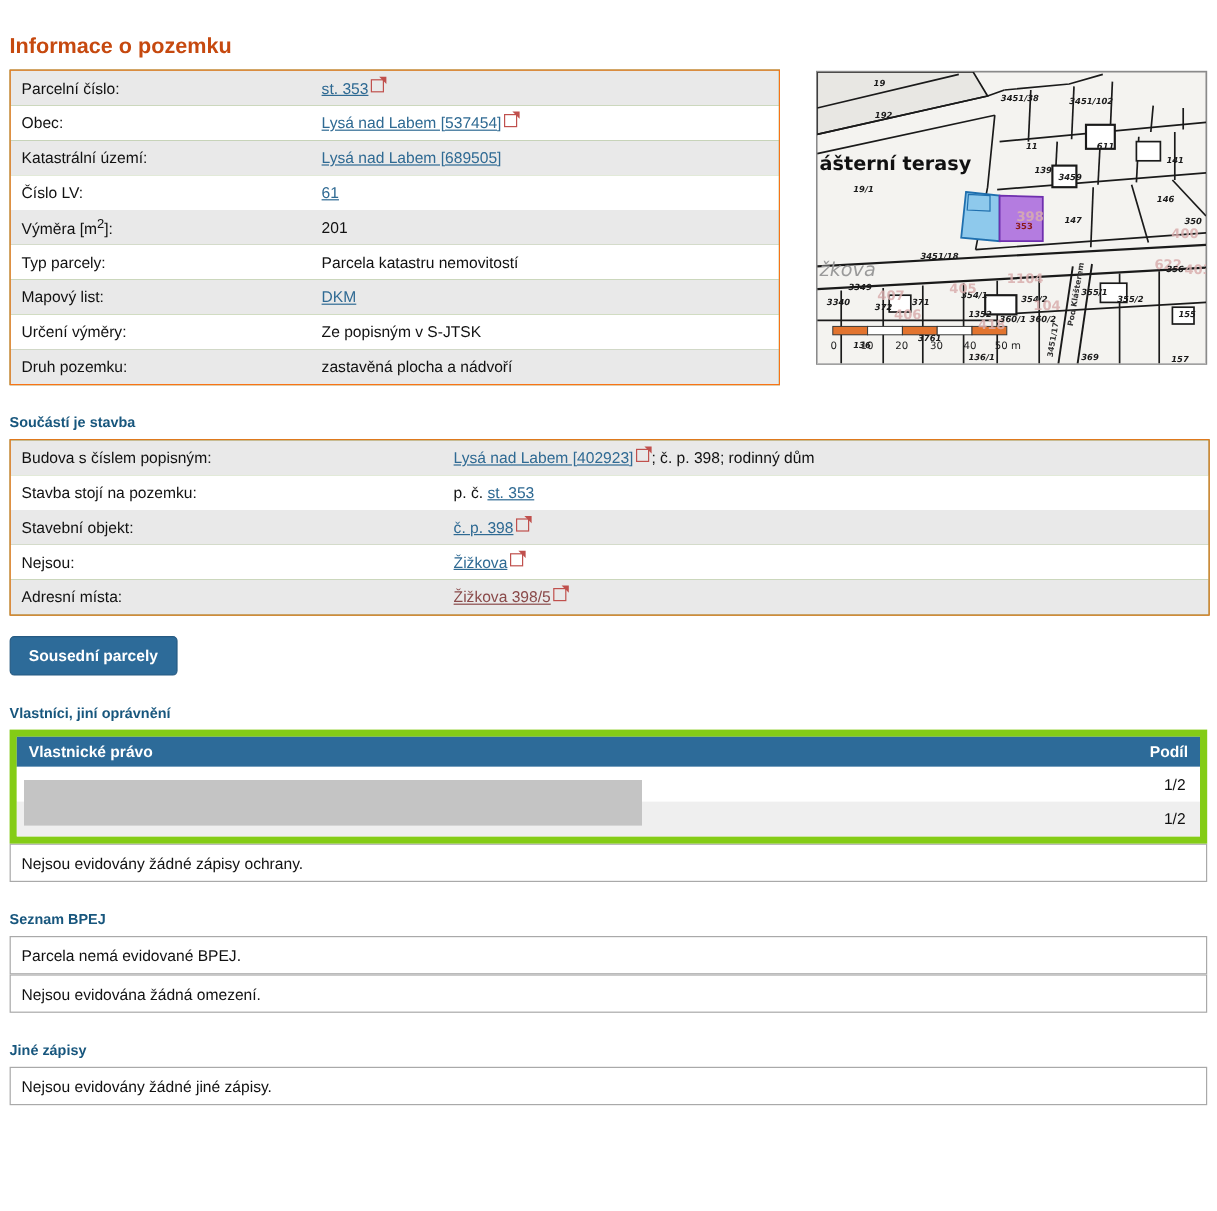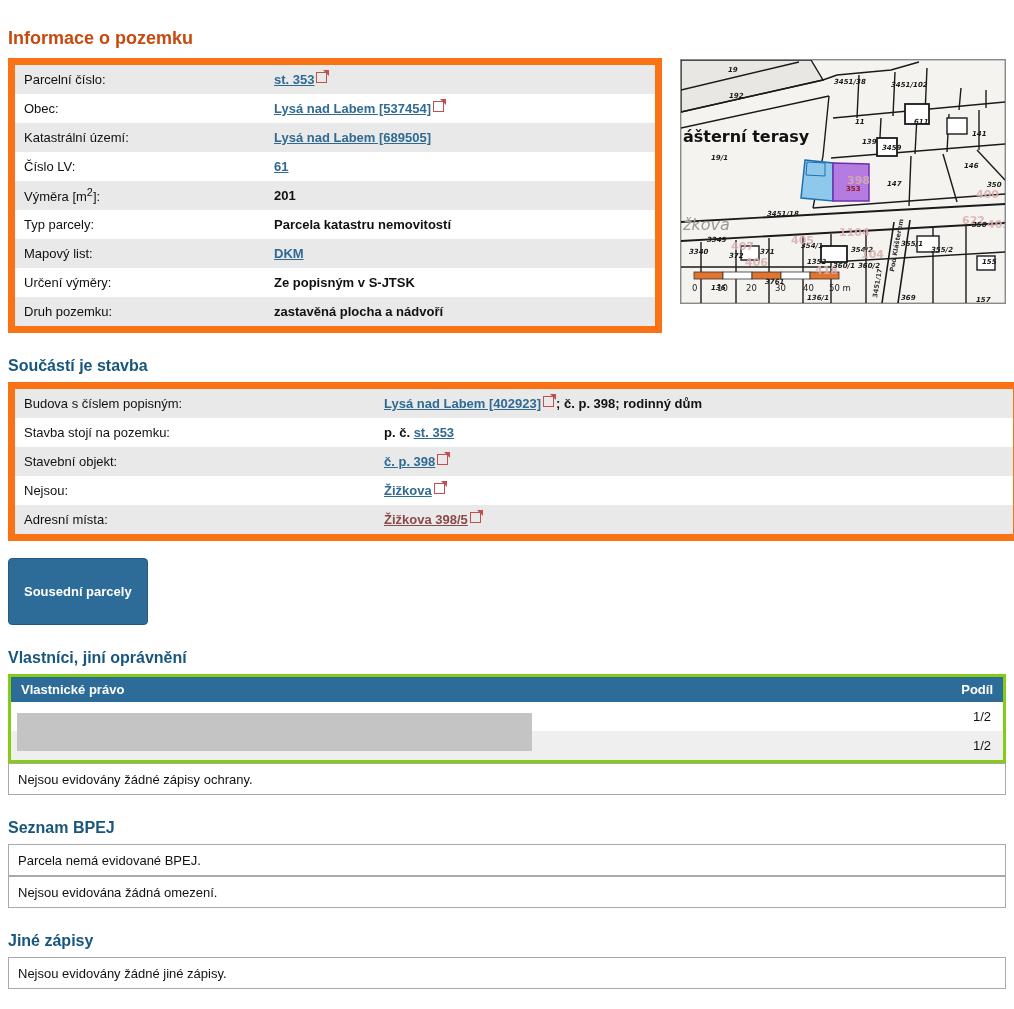--- a/index.html
+++ b/index.html
@@ -1,35 +1,35 @@
 <!DOCTYPE html>
 <html lang="cs"><head>
 <meta charset="utf-8">
 <style>
   html,body{margin:0;padding:0;background:#fff;}
   body{width:1014px;height:1009px;overflow:hidden;font-family:"Liberation Sans","DejaVu Sans",sans-serif;color:#111;}
   .container{width:1014px;box-sizing:border-box;padding:0 8px;margin-top:28px;}
   h1.page-title{color:#c6490f;font-size:18px;font-weight:bold;margin:4px 0 9px 0;}
-  h2.sec{color:#17567d;font-size:16px;font-weight:bold;margin:24px 0 7px 0;}
+  h2.sec{color:#17567d;font-size:12px;font-weight:bold;margin:24px 0 7px 0;}
   .top{display:flex;justify-content:space-between;align-items:flex-start;}
-  .tbl{border:7px solid #f97316;background:#4d7c0f;}
+  .tbl{border:1px solid #f97316;background:#4d7c0f;}
   .tbl-info{width:640px;}
   .tbl-full{width:998px;}
   .row{display:flex;align-items:center;min-height:29px;font-size:13px;background:#fff;}
   .row.alt{background:#e9e9e9;}
   .row .lbl{width:250px;padding-left:9px;flex-shrink:0;}
   .tbl-full .row .lbl{width:360px;}
-  .row .val{display:flex;align-items:center;white-space:pre-wrap;font-weight:bold;}
+  .row .val{display:flex;align-items:center;white-space:pre-wrap;}
   a.link{color:#2f6a93;text-decoration:underline;cursor:pointer;}
   a.link.visited{color:#8a4a4a;}
   .ext-icon{position:relative;display:inline-block;width:9px;height:9px;border:1px solid #c0504d;margin:0 2px 4px 2px;}
   .ext-icon::after{content:"";position:absolute;right:-3px;top:-3px;width:0;height:0;border-right:6px solid #c0504d;border-bottom:6px solid transparent;}
   .map-wrap{width:326px;height:245px;border:1px solid #8a8a8a;box-sizing:border-box;margin-top:1px;}
-  .btn{display:inline-block;margin-top:17px;background:#2d6b99;color:#fff;font-size:13px;font-weight:bold;padding:25px 15px;border:1px solid #265a82;border-radius:4px;cursor:pointer;}
-  .owners-tbl{border:3px solid #84cc16;position:relative;}
+  .btn{display:inline-block;margin-top:17px;background:#2d6b99;color:#fff;font-size:13px;font-weight:bold;padding:8px 15px;border:1px solid #265a82;border-radius:4px;cursor:pointer;}
+  .owners-tbl{border:6px solid #84cc16;position:relative;}
   .owners-head{display:flex;justify-content:space-between;align-items:center;background:#2d6b99;color:#fff;font-weight:bold;font-size:13px;height:25px;padding:0 10px;}
   .owners-row{display:flex;justify-content:flex-end;align-items:center;height:29px;font-size:13px;background:#fff;padding-right:12px;}
   .owners-row.alt{background:#efefef;}
   .redaction{position:absolute;left:6px;top:36px;width:515px;height:38px;background:#c4c4c4;}
   .empty-box{border:1px solid #a9a9a9;background:#fff;height:30px;display:flex;align-items:center;padding-left:9px;font-size:13px;}
   svg text{font-family:"DejaVu Sans","Liberation Sans",sans-serif;}
 </style>
 </head>
 <body>
 

